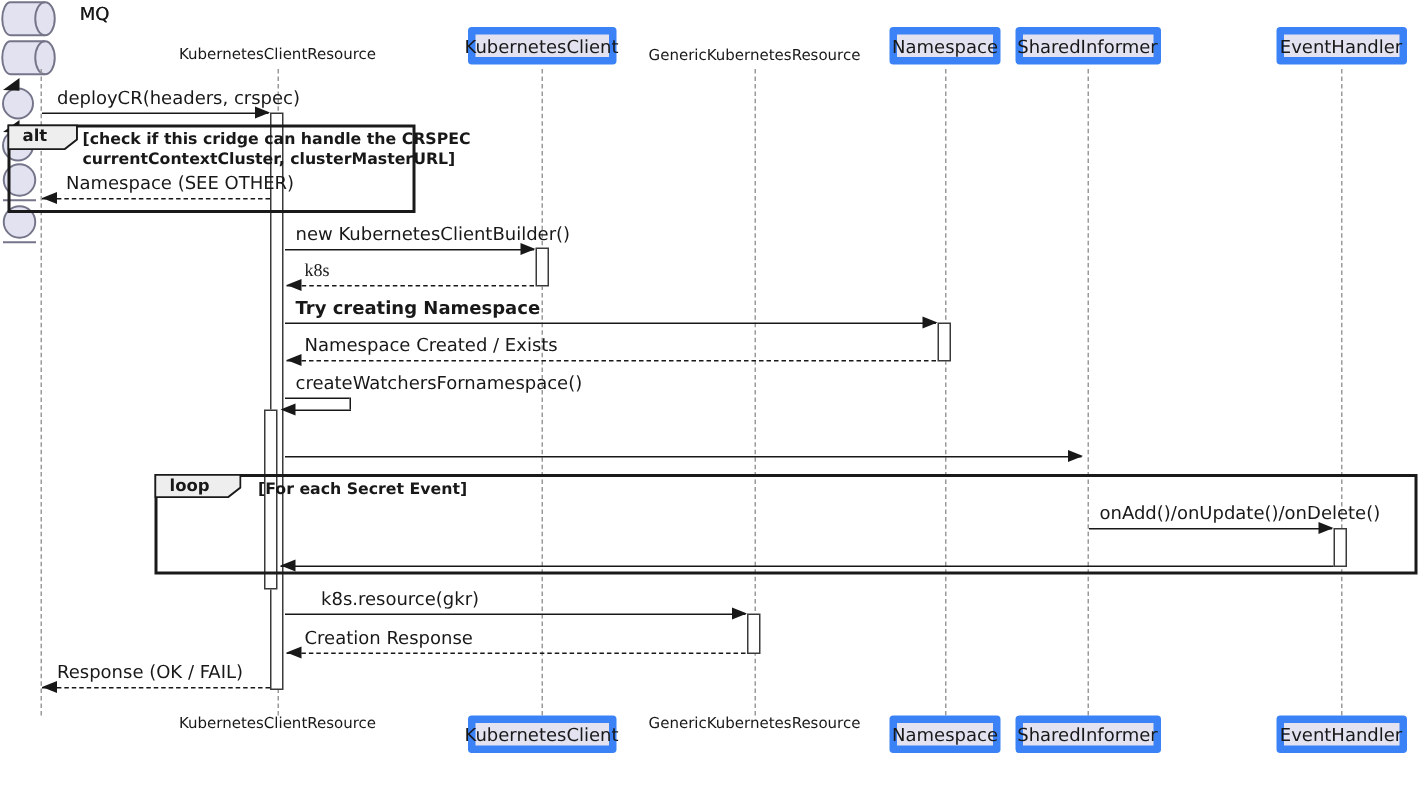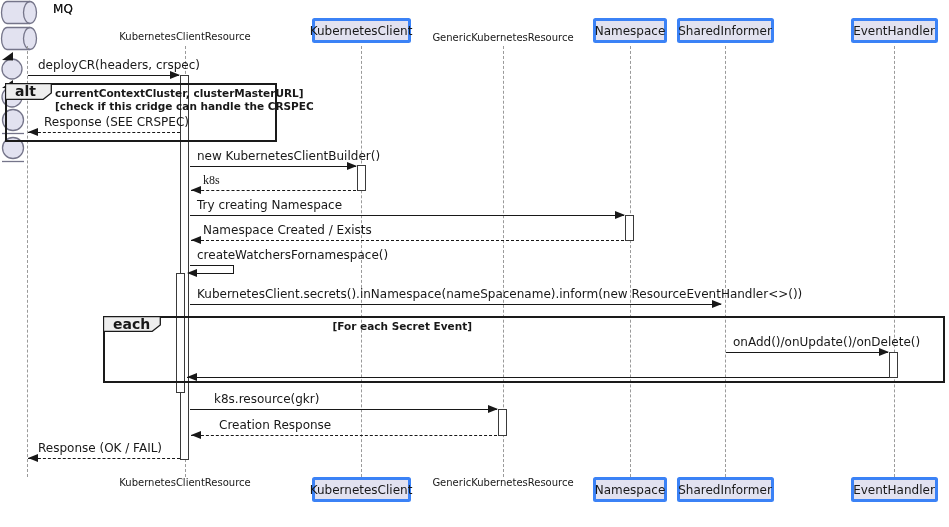--- a/index.html
+++ b/index.html
@@ -9,23 +9,23 @@
   .lifeline{width:0;border-left:1px dashed #9a9a9a;}
   .act{width:9px;background:#ffffff;border:1px solid #3a3a3a;box-sizing:border-box;}
   .line-s{height:0;border-top:1px solid #181818;}
   .line-d{height:0;border-top:1px dashed #181818;}
   .vline-s{width:0;border-left:1px solid #181818;}
   .ah{width:0;height:0;border-top:4px solid transparent;border-bottom:4px solid transparent;}
   .ah.r{border-left:10px solid #181818;}
   .ah.l{border-right:10px solid #181818;}
   .mlabel{font-size:12px;line-height:13px;white-space:nowrap;text-align:center;}
   .frame{border:2px solid #1a1a1a;box-sizing:border-box;background:transparent;}
-  .tab span{position:absolute;left:10px;top:1px;font-weight:bold;font-size:14px;line-height:14px;}
+  .tab span{position:absolute;left:10px;top:1px;font-weight:bold;font-size:11px;line-height:14px;}
   .cond{font-weight:bold;font-size:10.5px;line-height:13px;white-space:nowrap;}
-  .pbox{background:#E2E2F0;border:3px solid #3b82f6;box-sizing:border-box;border-radius:2.5px;
+  .pbox{background:#E2E2F0;border:5px solid #3b82f6;box-sizing:border-box;border-radius:2.5px;
         display:flex;align-items:center;justify-content:center;font-size:12px;white-space:nowrap;}
   .plabel{font-size:10px;text-align:center;white-space:nowrap;}
   .qlabel{position:absolute;left:0;top:0;width:30px;height:18px;display:flex;align-items:center;
           justify-content:center;font-size:12px;padding-left:48px;}
 </style>
 </head>
 <body>
 
 <div id="diagram">
     <div class="abs lifeline" style="left: 27px; top: 46px; height: 431px;"></div>
@@ -39,69 +39,68 @@
     <div class="abs act" style="left: 176px; top: 273px; height: 120px;"></div>
     <div class="abs act" style="left: 357px; top: 165px; height: 26px;"></div>
     <div class="abs act" style="left: 625px; top: 215px; height: 26px;"></div>
     <div class="abs act" style="left: 889px; top: 352px; height: 26px;"></div>
     <div class="abs act" style="left: 498px; top: 409px; height: 27px;"></div>
     <div class="abs frame" style="left: 5px; top: 83px; width: 272px; height: 59px;">
       <div class="abs tab" style="left: -2px; top: -2px; width: 47px; height: 17px;"><svg width="47" height="17">
           <path d="M0.5 0.5 H46.3 V10 L38 16.5 H0.5 Z" fill="#EEEEEE" stroke="#1A1A1A" stroke-width="1.3"></path>
         </svg><span>alt</span></div>
       <div class="abs cond" style="left: 48px; top: 2px; width: 220px; text-align: center;">
+        <div style="position: static;">[check if this cridge can handle the CRSPEC</div>
         <div style="position: static;">currentContextCluster, clusterMasterURL]</div>
-        <div style="position: static;">[check if this cridge can handle the CRSPEC</div>
       </div>
     </div>
     <div class="abs frame" style="left: 103px; top: 316px; width: 842px; height: 67px;">
       <div class="abs tab" style="left: -2px; top: -2px; width: 58px; height: 16px;"><svg width="58" height="16">
           <path d="M0.5 0.5 H57.3 V9 L49 15.5 H0.5 Z" fill="#EEEEEE" stroke="#1A1A1A" stroke-width="1.3"></path>
-        </svg><span>each</span></div>
-      <div class="abs cond" style="left: 67px; top: 2px; width: 300px; text-align: right;">
+        </svg><span>loop</span></div>
+      <div class="abs cond" style="left: 67px; top: 2px; width: 300px; text-align: left;">
         <div style="position: static;">[For each Secret Event]</div>
       </div>
     </div>
     <div class="abs line-s" style="left: 28px; top: 75px; width: 151px;"></div>
     <div class="abs ah r" style="left: 170px; top: 71px;"></div>
     <div class="abs mlabel" style="left: 38px; top: 59px;">deployCR(headers, crspec)</div>
     <div class="abs line-d" style="left: 28px; top: 132px; width: 152px;"></div>
     <div class="abs ah l" style="left: 28px; top: 128px;"></div>
-    <div class="abs mlabel" style="left: 44px; top: 116px;">Response (SEE CRSPEC)</div>
+    <div class="abs mlabel" style="left: 44px; top: 116px;">Namespace (SEE OTHER)</div>
     <div class="abs line-s" style="left: 190px; top: 166px; width: 166px;"></div>
     <div class="abs ah r" style="left: 347px; top: 162px;"></div>
     <div class="abs mlabel" style="left: 197px; top: 150px;">new KubernetesClientBuilder()</div>
     <div class="abs line-d" style="left: 191px; top: 190px; width: 165px;"></div>
     <div class="abs ah l" style="left: 191px; top: 186px;"></div>
     <div class="abs mlabel" style="left: 203px; top: 174px; font-family: Liberation Serif, serif;">k8s</div>
     <div class="abs line-s" style="left: 190px; top: 215px; width: 434px;"></div>
     <div class="abs ah r" style="left: 615px; top: 211px;"></div>
-    <div class="abs mlabel" style="left: 197px; top: 199px;">Try creating Namespace</div>
+    <div class="abs mlabel" style="left: 197px; top: 199px; font-weight: bold;">Try creating Namespace</div>
     <div class="abs line-d" style="left: 191px; top: 240px; width: 433px;"></div>
     <div class="abs ah l" style="left: 191px; top: 236px;"></div>
     <div class="abs mlabel" style="left: 203px; top: 224px;">Namespace Created / Exists</div>
     <div class="abs line-s" style="left: 190px; top: 265px; width: 43px;"></div>
     <div class="abs vline-s" style="left: 233px; top: 265px; height: 8px;"></div>
     <div class="abs line-s" style="left: 196px; top: 273px; width: 38px;"></div>
     <div class="abs ah l" style="left: 187px; top: 269px;"></div>
     <div class="abs mlabel" style="left: 197px; top: 249px;">createWatchersFornamespace()</div>
     <div class="abs line-s" style="left: 190px; top: 304px; width: 531px;"></div>
     <div class="abs ah r" style="left: 712px; top: 300px;"></div>
-    <div class="abs mlabel" style="left: 197px; top: 288px;">KubernetesClient.secrets().inNamespace(nameSpacename).inform(new ResourceEventHandler&lt;&gt;())</div>
     <div class="abs line-s" style="left: 726px; top: 352px; width: 162px;"></div>
     <div class="abs ah r" style="left: 879px; top: 348px;"></div>
     <div class="abs mlabel" style="left: 733px; top: 336px;">onAdd()/onUpdate()/onDelete()</div>
     <div class="abs line-s" style="left: 187px; top: 377px; width: 702px;"></div>
     <div class="abs ah l" style="left: 187px; top: 373px;"></div>
     <div class="abs line-s" style="left: 190px; top: 409px; width: 307px;"></div>
     <div class="abs ah r" style="left: 488px; top: 405px;"></div>
     <div class="abs mlabel" style="left: 214px; top: 393px;">k8s.resource(gkr)</div>
     <div class="abs line-d" style="left: 191px; top: 435px; width: 306px;"></div>
     <div class="abs ah l" style="left: 191px; top: 431px;"></div>
-    <div class="abs mlabel" style="left: 219px; top: 419px;">Creation Response</div>
+    <div class="abs mlabel" style="left: 203px; top: 419px;">Creation Response</div>
     <div class="abs line-d" style="left: 28px; top: 458px; width: 152px;"></div>
     <div class="abs ah l" style="left: 28px; top: 454px;"></div>
     <div class="abs mlabel" style="left: 38px; top: 442px;">Response (OK / FAIL)</div>
     <div style="left: 8px; top: 22px; width: 38px; height: 26px;"><svg width="38" height="26">
         <path d="M30 1.5 a6.5 11 0 0 1 0 22 H7 a5.5 11 0 0 1 0 -22 Z" fill="#E2E2F0" stroke="#75758A" stroke-width="1.3"></path>
         <path d="M30 1.5 a6.5 11 0 0 0 0 22" fill="none" stroke="#75758A" stroke-width="1.3"></path>
       </svg><span class="qlabel">MQ</span></div>
     <div style="left: 8px; top: 478px; width: 38px; height: 26px;"><svg width="38" height="26">
         <path d="M30 1.5 a6.5 11 0 0 1 0 22 H7 a5.5 11 0 0 1 0 -22 Z" fill="#E2E2F0" stroke="#75758A" stroke-width="1.3"></path>
         <path d="M30 1.5 a6.5 11 0 0 0 0 22" fill="none" stroke="#75758A" stroke-width="1.3"></path>

